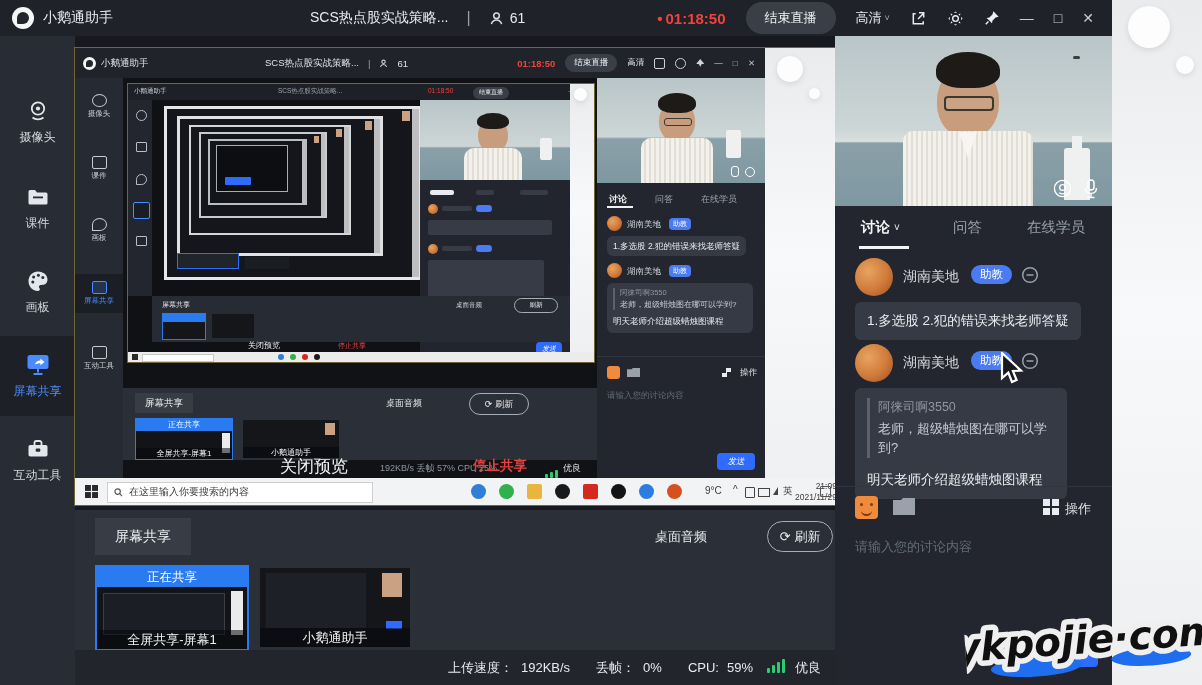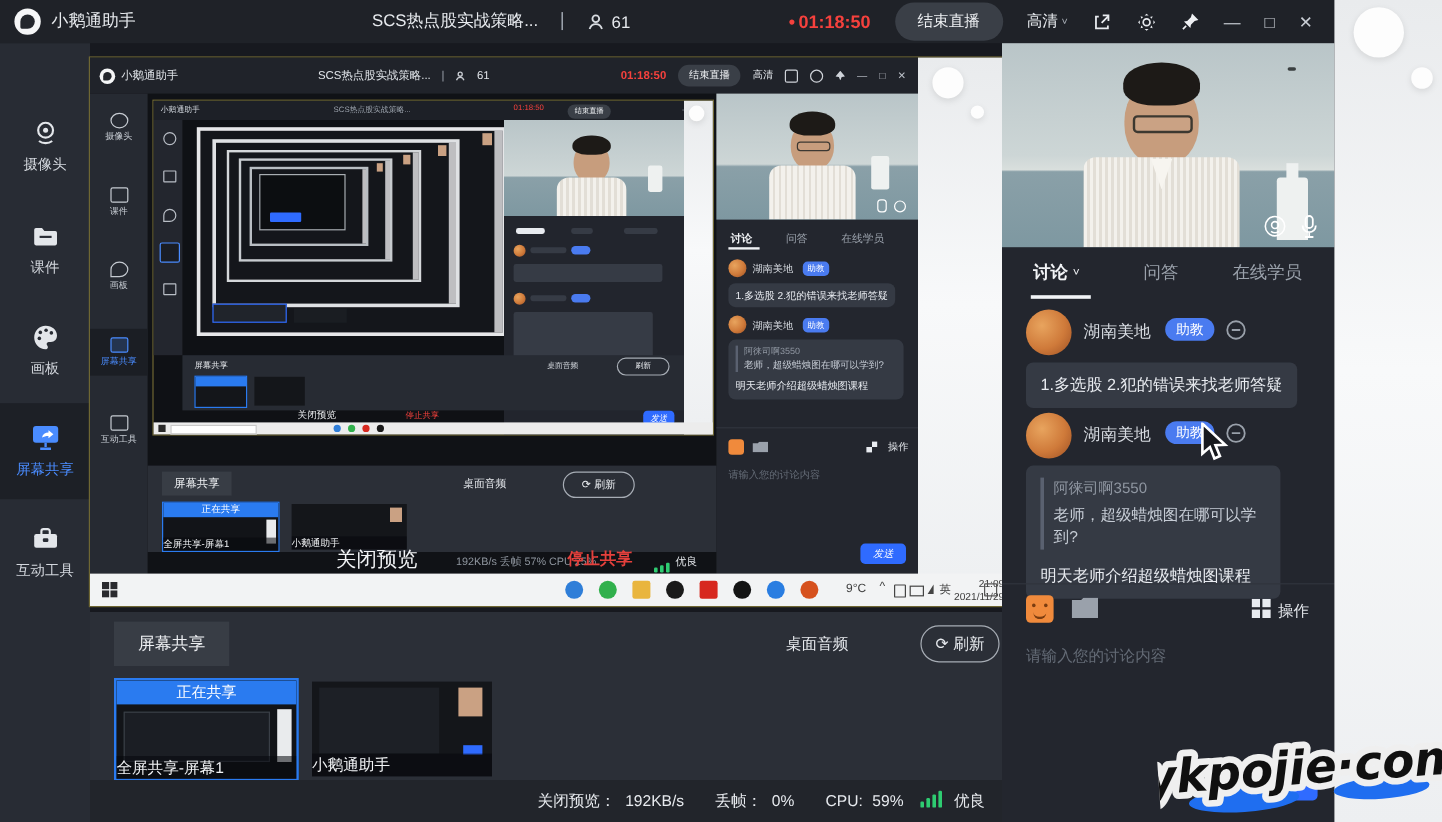--- a/index.html
+++ b/index.html
@@ -43,21 +43,21 @@
   .mini-bar{background:#363b45;border-radius:2px;}
   .mini-badge{background:#4a7bf0;border-radius:4px;}
 
   
   .l1-share{left:48px;top:340px;width:474px;height:72px;background:#2b2f37;}
   .toggle{border-radius:999px;background:#2f6bff;position:relative;}
   .toggle i{position:absolute;top:2px;right:2px;bottom:2px;aspect-ratio:1/1;border-radius:50%;background:#fff;display:block;}
   .ghost-pill{border:1px solid #a7adb5;border-radius:999px;color:#e8ebef;display:flex;align-items:center;justify-content:center;}
 
   .thumb{position:absolute;overflow:hidden;}
-  .thumb .cap{position:absolute;left:0;right:0;bottom:0;text-align:left;color:#f2f4f6;background:rgba(5,8,12,.55);}
+  .thumb .cap{position:absolute;left:0;right:0;bottom:0;text-align:center;color:#f2f4f6;background:rgba(5,8,12,.55);}
 
   
   .taskbar{left:0;top:430px;width:760px;height:27px;background:#f2f3f4;color:#3c3c3c;}
   .tb-ico{width:15px;height:15px;border-radius:50%;}
   .searchbox{background:#fff;border:1px solid #cfcfcf;display:flex;align-items:center;color:#3c3c3c;}
 
   
   .share-panel{left:75px;top:510px;width:760px;height:140px;background:#2b2f37;}
   .share-tab{background:#383d45;color:#eef0f3;display:flex;align-items:center;justify-content:center;}
   .statusbar{left:75px;top:650px;width:760px;height:35px;background:#22252b;}
@@ -384,20 +384,27 @@
     <span class="abs bars" style="left:470px;top:416px;"><i style="height:4px;"></i><i style="height:6px;"></i><i style="height:8px;"></i></span>
     <span class="abs" style="left:488px;top:414px;font-size:9px;color:#e3e6ea;">优良</span>
 
     <div class="abs taskbar">
       <svg class="abs" style="left:10px;top:7px;" width="13" height="13" viewBox="0 0 14 14">
           <rect x="0" y="0" width="6.4" height="6.4" fill="#2a2a2e"></rect>
           <rect x="7.6" y="0" width="6.4" height="6.4" fill="#2a2a2e"></rect>
           <rect x="0" y="7.6" width="6.4" height="6.4" fill="#2a2a2e"></rect>
           <rect x="7.6" y="7.6" width="6.4" height="6.4" fill="#2a2a2e"></rect>
         </svg>
+      <div class="searchbox abs" style="left:32px;top:3.5px;width:258px;height:19px;gap:6px;padding-left:6px;">
+        <svg width="9" height="9" viewBox="0 0 10 10">
+            <circle cx="4" cy="4" r="3" fill="none" stroke="#555" stroke-width="1.3"></circle>
+            <path d="M6.3 6.3 9 9" stroke="#555" stroke-width="1.3"></path>
+          </svg>
+        <span style="font-size:10px;">在这里输入你要搜索的内容</span>
+      </div>
       <span class="abs tb-ico" style="left:396px;top:6px;background:#2f7ed8;"></span>
       <span class="abs tb-ico" style="left:424px;top:6px;background:#31b04c;"></span>
       <span class="abs tb-ico" style="left:452px;top:6px;background:#e9b53e;border-radius:2px;"></span>
       <span class="abs tb-ico" style="left:480px;top:6px;background:#1a1a1a;"></span>
       <span class="abs tb-ico" style="left:508px;top:6px;background:#d7281f;border-radius:2px;"></span>
       <span class="abs tb-ico" style="left:536px;top:6px;background:#141414;"></span>
       <span class="abs tb-ico" style="left:564px;top:6px;background:#2a7de1;"></span>
       <span class="abs tb-ico" style="left:592px;top:6px;background:#d6511e;"></span>
       <span class="abs" style="left:630px;top:7px;font-size:10px;">9°C</span>
       <span class="abs" style="left:658px;top:6px;font-size:10px;">^</span>
@@ -427,21 +434,21 @@
     </div>
     <div class="thumb" style="left:185px;top:58px;width:150px;height:79px;background:#14161a;">
       <span class="abs" style="left:6px;top:5px;width:100px;height:55px;background:#1d2026;"></span>
       <span class="abs" style="right:8px;top:5px;width:20px;height:24px;background:#caa183;"></span>
       <span class="abs" style="right:8px;bottom:18px;width:16px;height:8px;background:#2f6bff;"></span>
       <span class="cap" style="font-size:13px;height:19px;line-height:19px;">小鹅通助手</span>
     </div>
   </div>
 
   <div class="abs statusbar row" style="justify-content:flex-end;gap:8px;padding-right:14px;box-sizing:border-box;font-size:13px;">
-    <span>关闭预览：</span>
+    <span>上传速度：</span>
     <span>192KB/s</span>
     <span style="width:10px;"></span>
     <span>丢帧：</span>
     <span>0%</span>
     <span style="width:10px;"></span>
     <span>CPU:</span>
     <span>59%</span>
     <span class="bars" style="margin-left:6px;"><i style="height:5px;"></i><i style="height:8px;"></i><i style="height:11px;"></i><i style="height:14px;"></i></span>
     <span>优良</span>
   </div>

